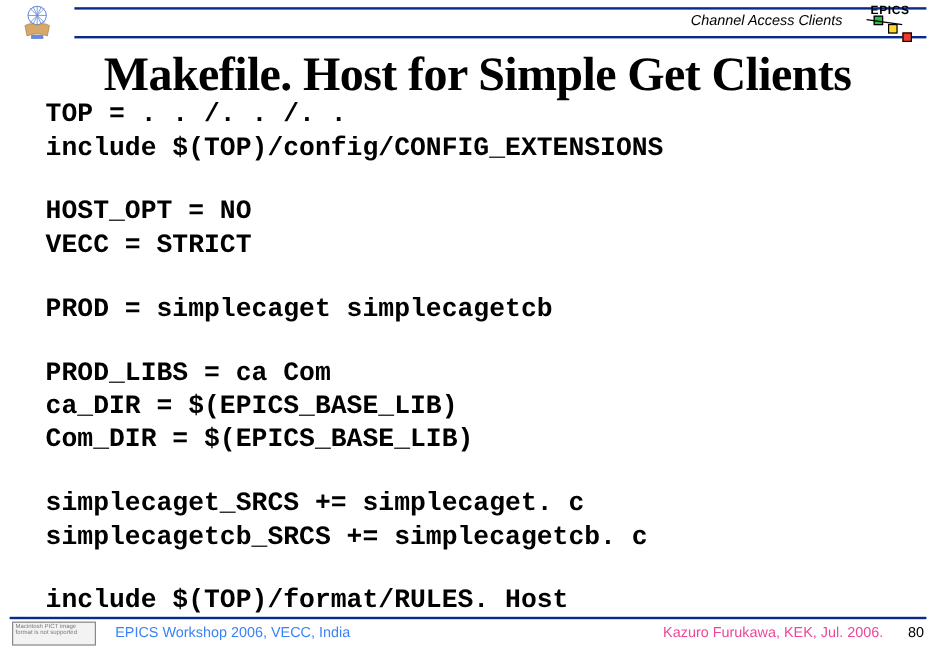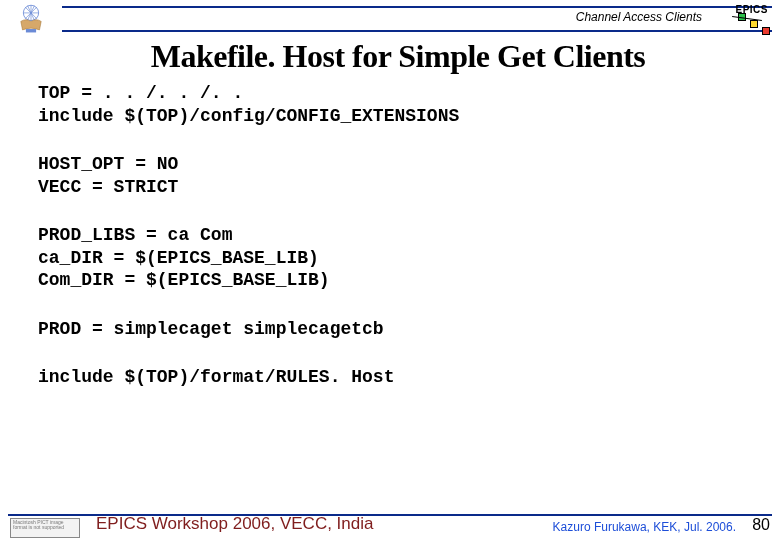--- a/index.html
+++ b/index.html
@@ -4,38 +4,38 @@
 <style>
   * { margin: 0; padding: 0; box-sizing: border-box; }
   html, body { width: 780px; height: 540px; font-family: Arial, Helvetica, sans-serif; background: #fff; overflow: hidden; }
   .slide { position: relative; width: 780px; height: 540px; }
   .header-band { position: absolute; top: 0; left: 0; right: 0; height: 36px; display: flex; align-items: center; }
   .emblem { width: 50px; height: 36px; margin-left: 6px; display: flex; align-items: center; justify-content: center; }
   .emblem svg { width: 40px; height: 34px; }
   .header-rule-top { position: absolute; top: 6px; left: 62px; right: 8px; height: 2px; background: #0a2a8a; }
   .header-rule-bot { position: absolute; top: 30px; left: 62px; right: 8px; height: 2px; background: #0a2a8a; }
   .header-label { position: absolute; top: 10px; right: 78px; font-style: italic; font-size: 12px; color: #000; }
-  .epics-logo { position: absolute; top: 4px; right: 8px; width: 58px; height: 28px; }
+  .epics-logo { position: absolute; top: 4px; right: 18px; width: 58px; height: 28px; }
   .epics-logo .txt { position: absolute; top: 0; right: 4px; font-size: 10px; font-weight: bold; letter-spacing: 0.5px; color: #000; }
   .epics-logo .sq { position: absolute; width: 8px; height: 8px; border: 1px solid #000; }
   .epics-logo .g { background: #2bbf4a; top: 9px; right: 26px; }
   .epics-logo .y { background: #ffd92e; top: 16px; right: 14px; }
   .epics-logo .r { background: #e93b2f; top: 23px; right: 2px; }
   .epics-logo .line1 { position: absolute; top: 14px; right: 10px; width: 30px; height: 1px; background: #000; transform: rotate(8deg); }
 
-  .title { position: absolute; top: 38px; left: 16px; right: 0; text-align: center; font-family: Georgia, 'Times New Roman', serif; font-weight: bold; font-size: 32px; color: #000; letter-spacing: -0.5px; }
+  .title { position: absolute; top: 38px; left: 16px; right: 0; text-align: center; font-family: Georgia, 'Times New Roman', serif; font-weight: bold; font-size: 40px; color: #000; letter-spacing: -0.5px; }
 
   .code-area { position: absolute; top: 82px; left: 38px; right: 30px; }
-  .code-block { font-family: 'Courier New', Courier, monospace; font-weight: bold; font-size: 18px; line-height: 1.25; color: #000; white-space: pre; margin-bottom: 26px; }
+  .code-block { font-family: 'Courier New', Courier, monospace; font-weight: bold; font-size: 22px; line-height: 1.25; color: #000; white-space: pre; margin-bottom: 26px; }
 
   .footer-rule { position: absolute; bottom: 24px; left: 8px; right: 8px; height: 2px; background: #0a2a8a; }
   .broken-img { position: absolute; bottom: 2px; left: 10px; width: 70px; height: 20px; border: 1px solid #888; font-size: 5px; color: #7a7a7a; padding: 1px 2px; line-height: 1.05; overflow: hidden; background: #f3f3f3; }
-  .footer-left { position: absolute; bottom: 6px; left: 96px; font-size: 17px; color: #7f1d1d; }
-  .footer-right { position: absolute; bottom: 6px; right: 44px; font-size: 12px; color: #1d4ed8; text-align: right; }
-  .page-num { position: absolute; bottom: 6px; right: 10px; font-size: 16px; color: #000; text-align: center; }
+  .footer-left { position: absolute; bottom: 6px; left: 96px; font-size: 12px; color: #3b82f6; }
+  .footer-right { position: absolute; bottom: 6px; right: 44px; font-size: 12px; color: #ec4899; text-align: right; }
+  .page-num { position: absolute; bottom: 6px; right: 10px; font-size: 12px; color: #000; text-align: center; }
 </style>
 </head>
 <body>
 
 <div class="slide">
 
   <div class="header-band">
     <div class="emblem">
       <svg viewBox="0 0 40 40">
         <circle cx="20" cy="14" r="9" fill="none" stroke="#6a8ad6" stroke-width="1"></circle>
@@ -63,24 +63,26 @@
     </div>
   </div>
 
   <h1 class="title">Makefile. Host for Simple Get Clients</h1>
 
   <div class="code-area">
     <pre class="code-block">TOP = . . /. . /. .
 include $(TOP)/config/CONFIG_EXTENSIONS</pre>
     <pre class="code-block">HOST_OPT = NO
 VECC = STRICT</pre>
+    <pre class="code-block">PROD = simplecaget simplecagetcb</pre>
     <pre class="code-block">PROD_LIBS = ca Com
 ca_DIR = $(EPICS_BASE_LIB)
 Com_DIR = $(EPICS_BASE_LIB)</pre>
-    <pre class="code-block">PROD = simplecaget simplecagetcb</pre>
+    <pre class="code-block">simplecaget_SRCS += simplecaget. c
+simplecagetcb_SRCS += simplecagetcb. c</pre>
     <pre class="code-block">include $(TOP)/format/RULES. Host</pre>
   </div>
 
   <div class="footer-rule"></div>
   <div class="broken-img">Macintosh PICT image format is not supported</div>
   <div class="footer-left">EPICS Workshop 2006, VECC, India</div>
   <div class="footer-right">Kazuro Furukawa, KEK, Jul. 2006.</div>
   <div class="page-num">80</div>
 
 </div>

